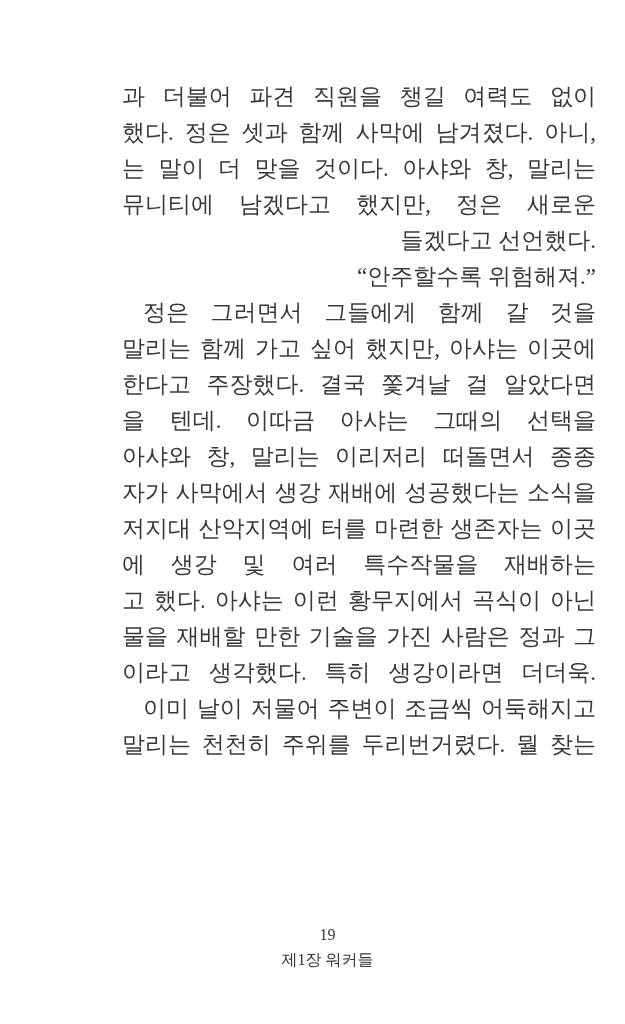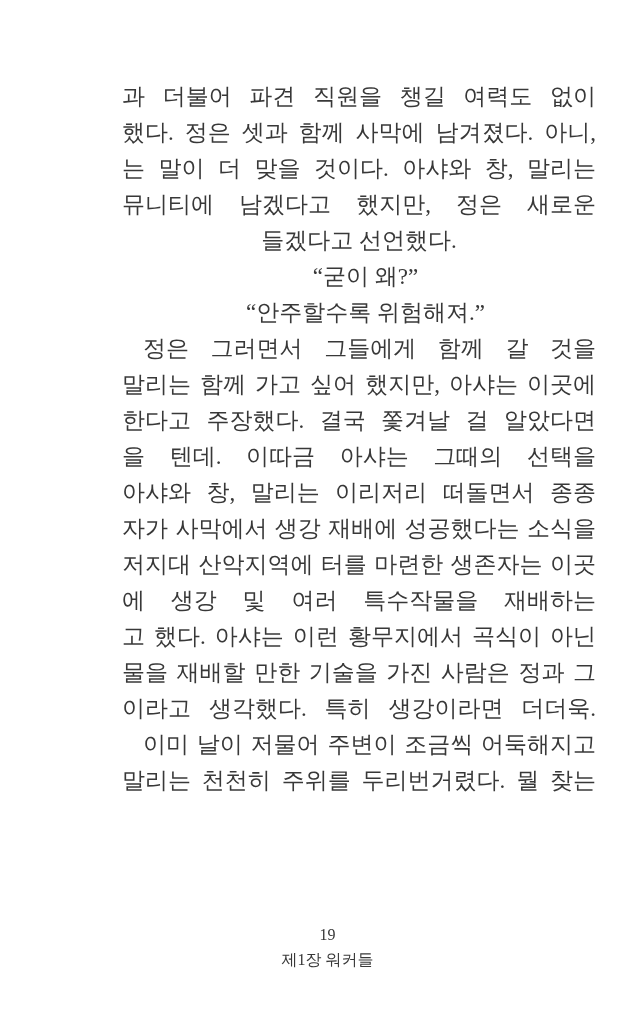--- a/index.html
+++ b/index.html
@@ -20,21 +20,21 @@
     position: absolute;
     left: 122px;
     top: 79px;
     width: 474px;
     font-size: 23px;
     line-height: 36px;
   }
   .ln {
     height: 36px;
     overflow: hidden;
-    text-align: center;
+    text-align: right;
     word-break: keep-all;
   }
   .ln.j {
     text-align: justify;
     text-align-last: justify;
   }
   .ln.i {
     text-indent: 21px;
   }
   .ln.q {
@@ -60,21 +60,20 @@
 <body>
 
 <div class="page">
 
   <div class="text-block">
     <div class="ln j">과 더불어 파견 직원을 챙길 여력도 없이 부랴부랴 철수</div>
     <div class="ln j">했다. 정은 셋과 함께 사막에 남겨졌다. 아니, 버려졌다</div>
     <div class="ln j">는 말이 더 맞을 것이다. 아샤와 창, 말리는 아이다의 커</div>
     <div class="ln j">뮤니티에 남겠다고 했지만, 정은 새로운 커뮤니티를 만</div>
     <div class="ln">들겠다고 선언했다.</div>
-    <div class="ln q">“굳이 왜?”</div>
     <div class="ln q">“안주할수록 위험해져.”</div>
     <div class="ln i j">정은 그러면서 그들에게 함께 갈 것을 제안했다. 창과</div>
     <div class="ln j">말리는 함께 가고 싶어 했지만, 아샤는 이곳에 머물러야</div>
     <div class="ln j">한다고 주장했다. 결국 쫓겨날 걸 알았다면 정을 따라갔</div>
     <div class="ln j">을 텐데. 이따금 아샤는 그때의 선택을 후회하곤 했다.</div>
     <div class="ln j">아샤와 창, 말리는 이리저리 떠돌면서 종종 어떤 동양 남</div>
     <div class="ln j">자가 사막에서 생강 재배에 성공했다는 소식을 들었다.</div>
     <div class="ln j">저지대 산악지역에 터를 마련한 생존자는 이곳 어딘가</div>
     <div class="ln j">에 생강 및 여러 특수작물을 재배하는 커뮤니티가 있다</div>
     <div class="ln j">고 했다. 아샤는 이런 황무지에서 곡식이 아닌 다른 작</div>

